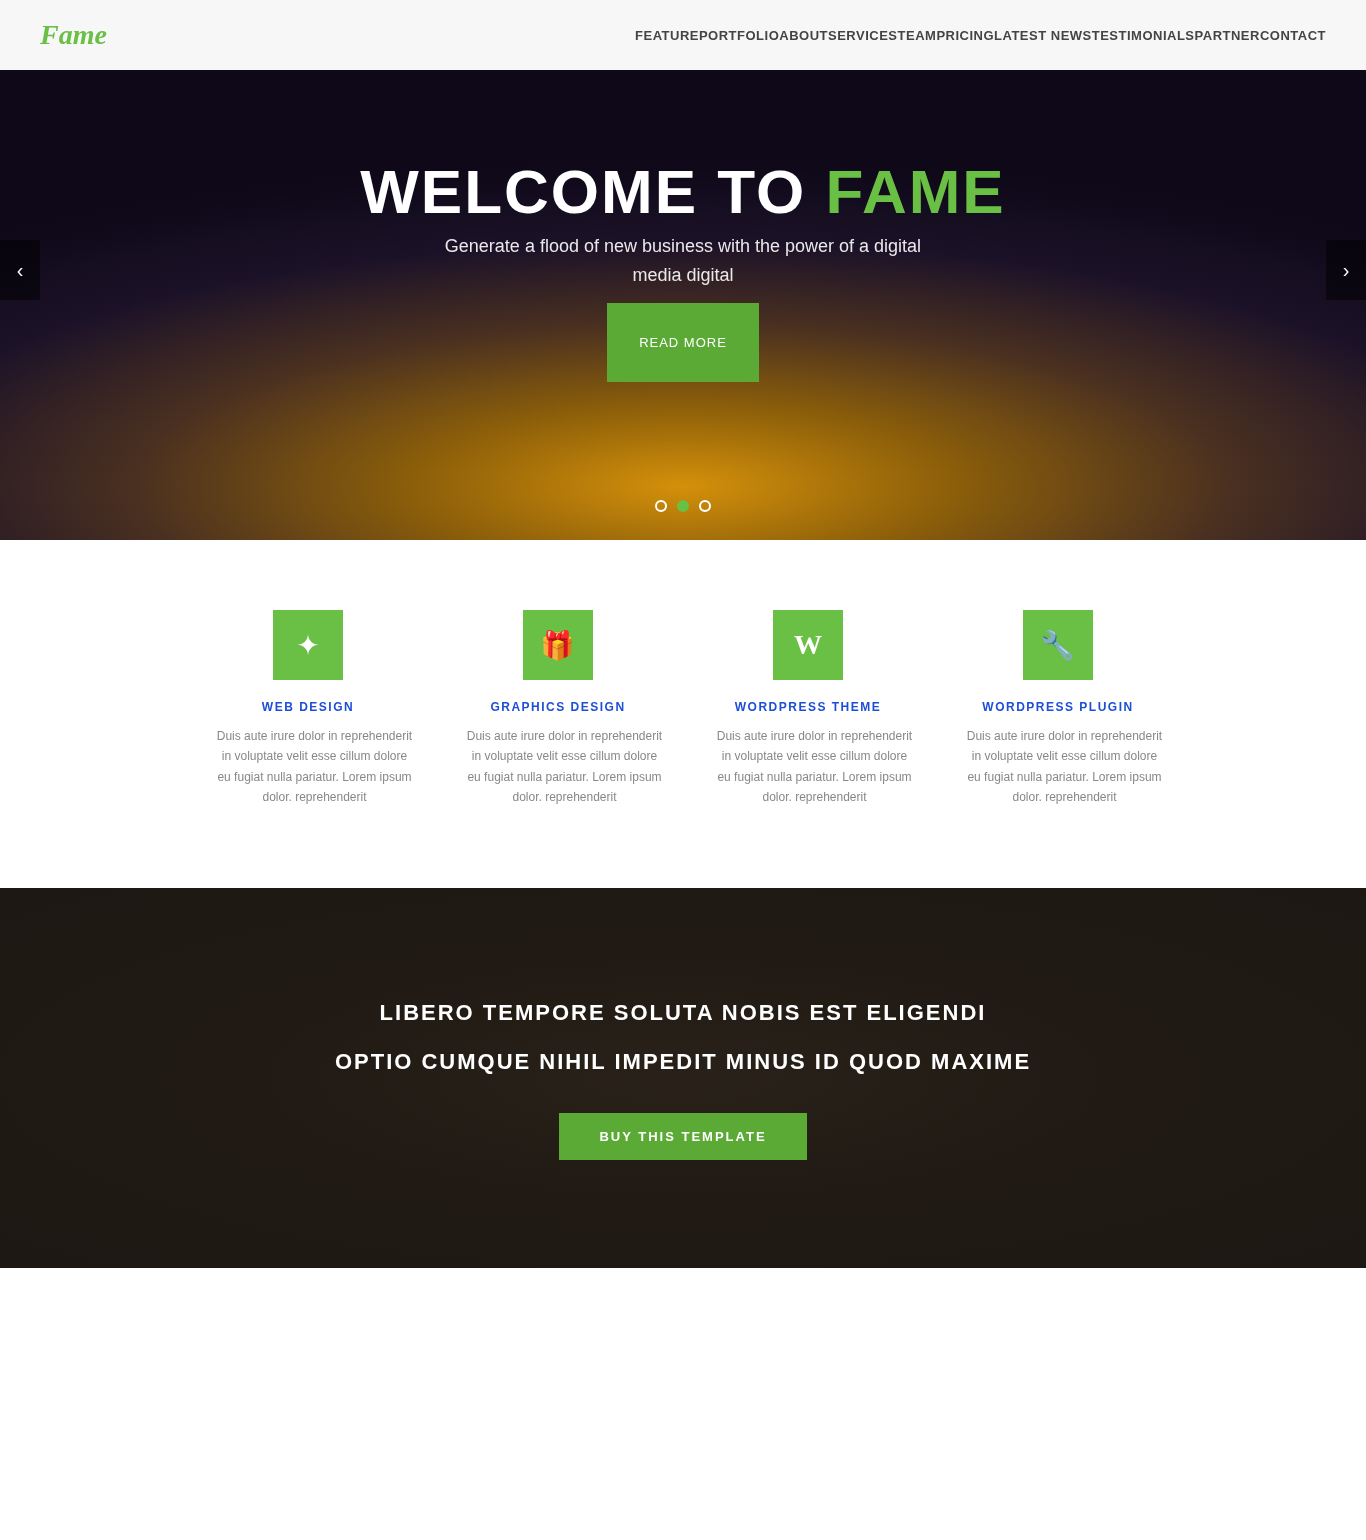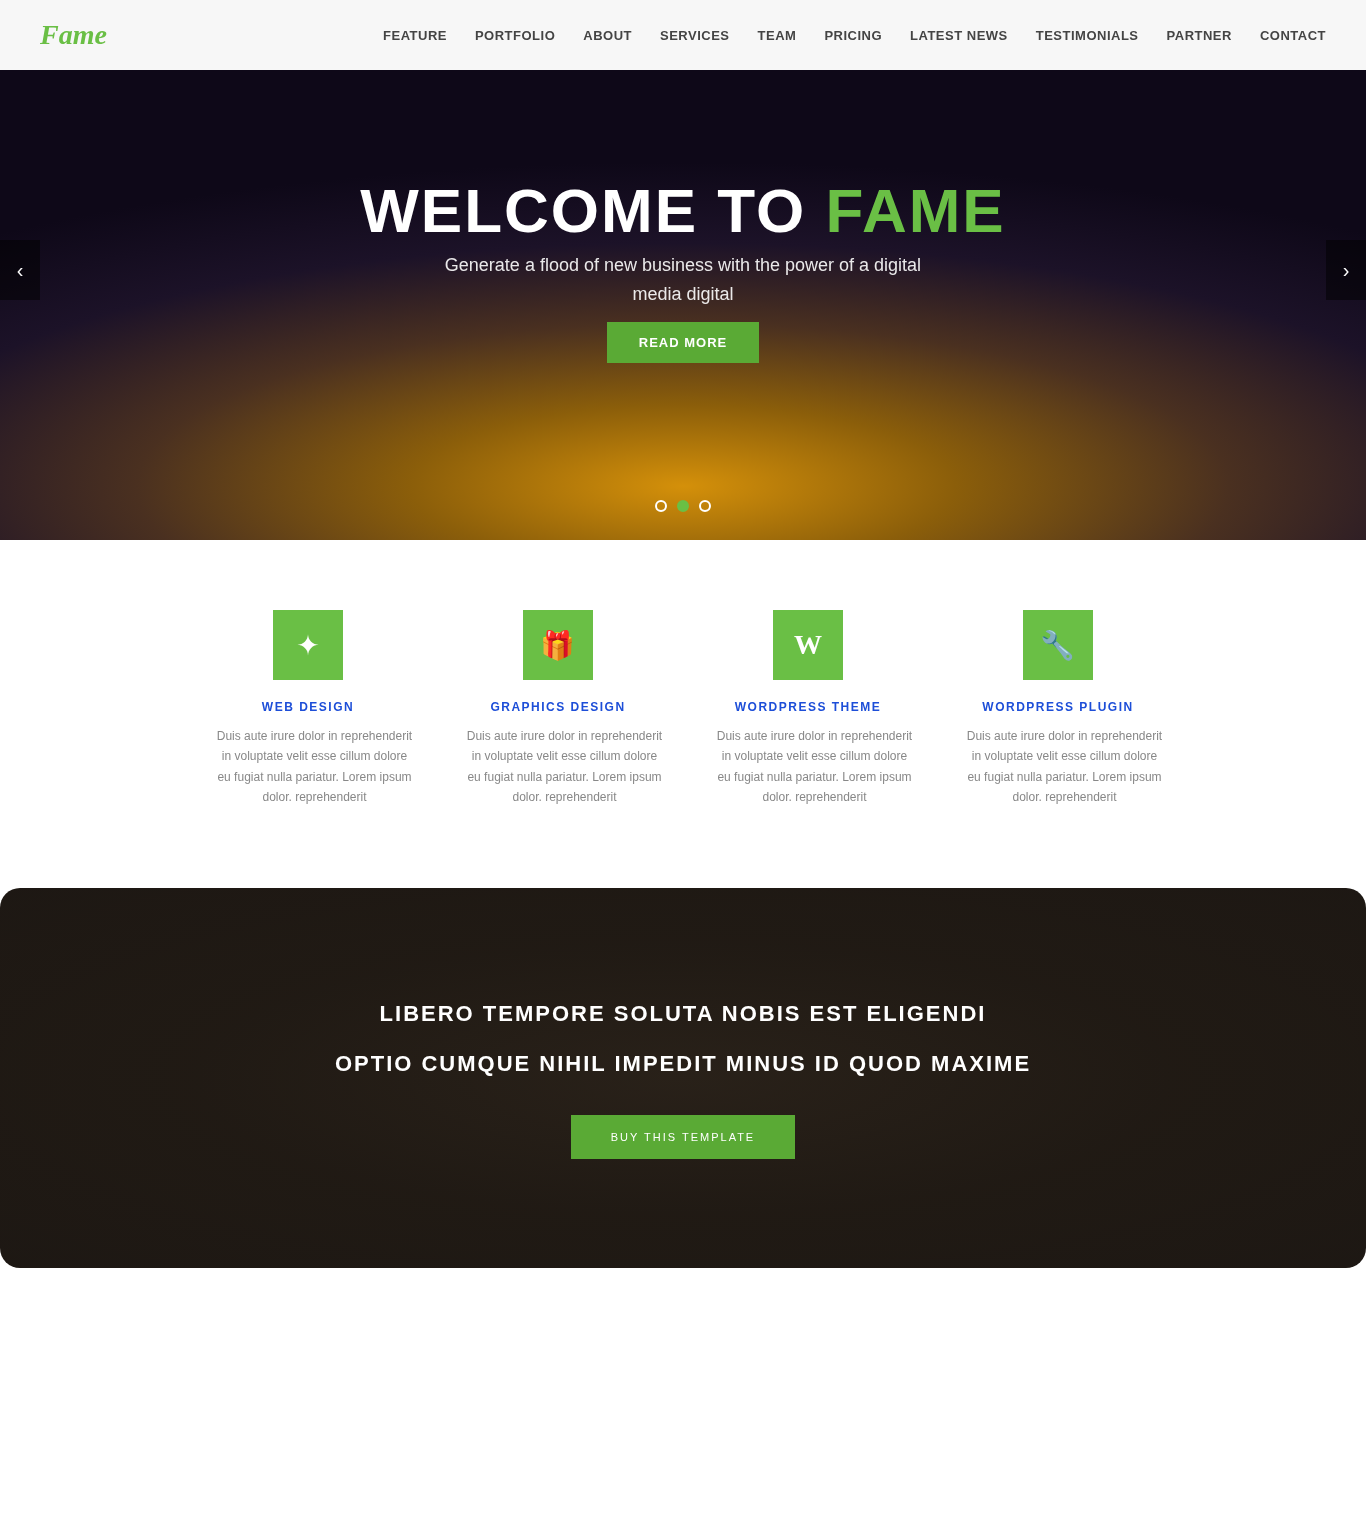--- a/index.html
+++ b/index.html
@@ -19,21 +19,20 @@
     .navbar-logo {
       font-style: italic;
       font-size: 28px;
       font-weight: bold;
       color: #6abf45;
       margin-right: auto;
       font-family: Georgia, serif;
     }
     .navbar-nav {
       display: flex;
-      gap: 28px;
       list-style: none;
     }
     .navbar-nav a {
       text-decoration: none;
       color: #444;
       font-size: 13px;
       font-weight: 600;
       letter-spacing: 0.5px;
       text-transform: uppercase;
     }
@@ -104,26 +103,26 @@
       color: #6abf45;
     }
     .hero-subtitle {
       font-size: 18px;
       color: rgba(255,255,255,0.9);
       max-width: 520px;
       line-height: 1.6;
     }
     .hero-btn {
       margin-top: 8px;
-      padding: 13px 32px;
+      padding: 32px 32px;
       background: #5aaa35;
       color: white;
       border: none;
       font-size: 13px;
-      font-weight: 700;
+      font-weight: 400;
       letter-spacing: 1px;
       text-transform: uppercase;
       cursor: pointer;
     }
     .hero-dots {
       position: absolute;
       bottom: 28px;
       left: 50%;
       transform: translateX(-50%);
       display: flex;
@@ -190,38 +189,37 @@
       background:
         linear-gradient(rgba(30,25,20,0.82), rgba(30,25,20,0.82)),
         radial-gradient(ellipse at 50% 50%, #5a4530 0%, #2a1e14 50%, #1a1210 100%);
       display: flex;
       flex-direction: column;
       align-items: center;
       justify-content: center;
       text-align: center;
       padding: 70px 40px;
       gap: 14px;
-      border-radius: 20px;
     }
     .cta-text {
       font-size: 22px;
       font-weight: 700;
       color: white;
       text-transform: uppercase;
       letter-spacing: 2px;
       line-height: 1.6;
     }
     .cta-btn {
       margin-top: 20px;
       padding: 16px 40px;
       background: #5aaa35;
       color: white;
       border: none;
-      font-size: 11px;
-      font-weight: 400;
+      font-size: 13px;
+      font-weight: 700;
       letter-spacing: 2px;
       text-transform: uppercase;
       cursor: pointer;
     }
   </style>
 </head>
 <body>
 
 <nav class="navbar">
   <span class="navbar-logo">Fame</span>

